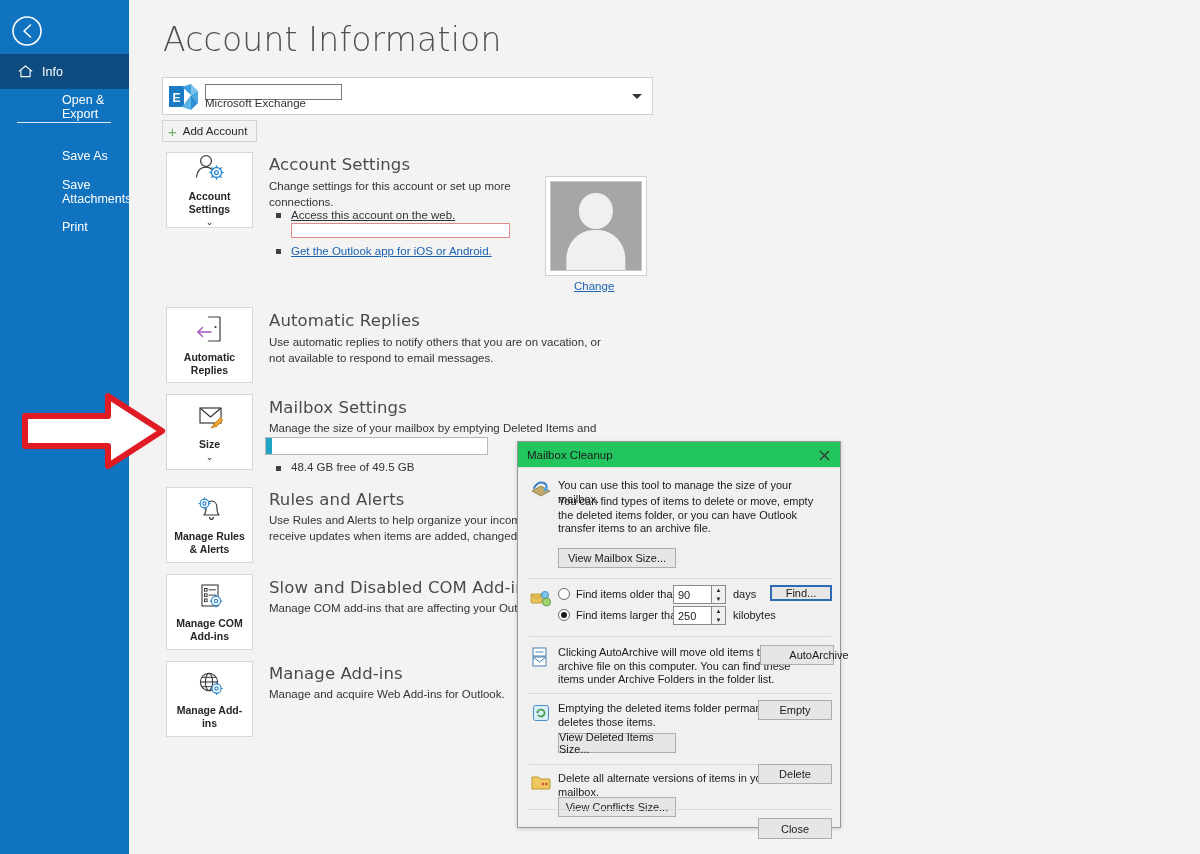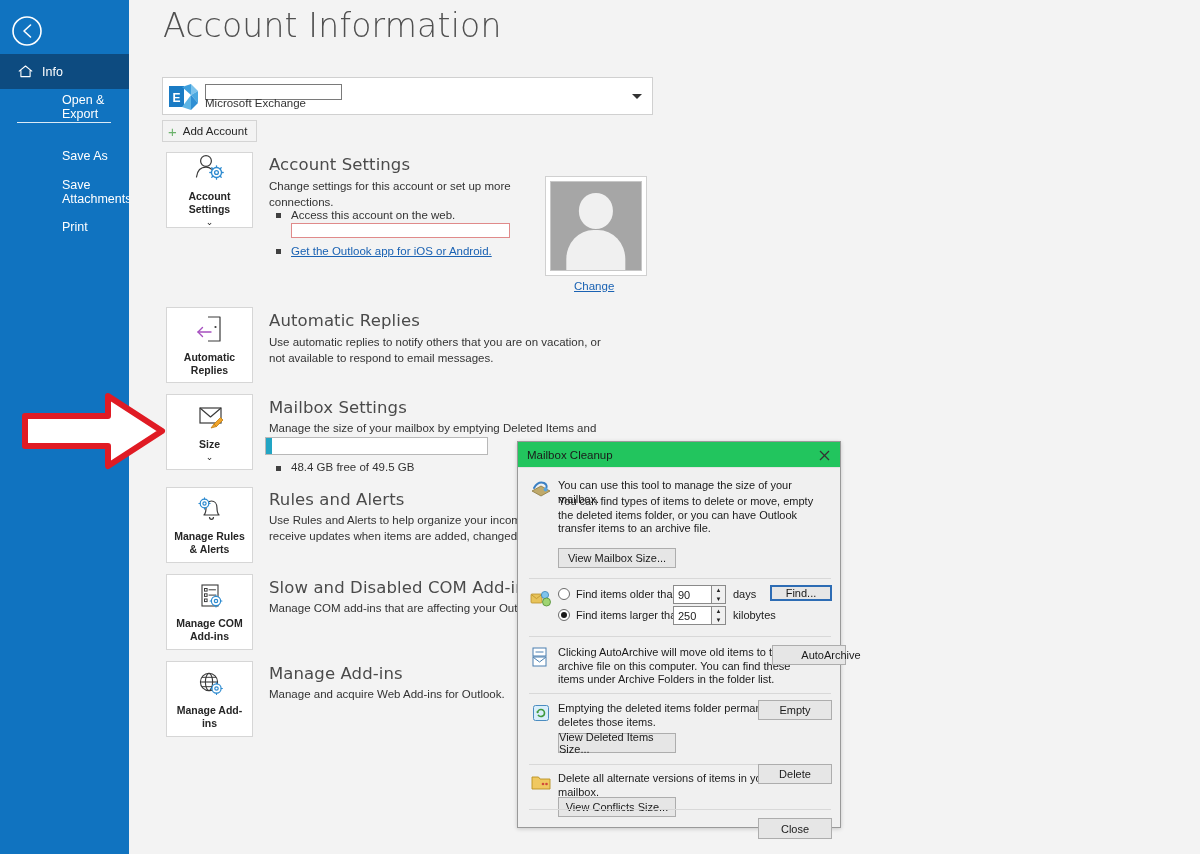--- a/index.html
+++ b/index.html
@@ -35,21 +35,21 @@
     position: absolute; left: 17px; width: 94px; height: 1px;
     background: #ffffff; opacity: .85;
   }
 
   
   .red-arrow { position: absolute; left: 20px; top: 388px; width: 148px; height: 86px; pointer-events: none; }
 
   
   .main { position: absolute; left: 129px; top: 0; width: 1071px; height: 854px; background: #f3f3f3; }
   .page-title {
-    position: absolute; left: 34px; top: 6px;
+    position: absolute; left: 34px; top: 20px;
     font-size: 33px; color: #505050; font-weight: 300; letter-spacing: .2px;
     font-family: "DejaVu Sans", sans-serif;
   }
 
   
   .acct-select {
     position: absolute; left: 33px; top: 77px; width: 491px; height: 38px;
     background: #ffffff; border: 1px solid #d0d0d0;
   }
   .acct-logo { position: absolute; left: 6px; top: 6px; width: 29px; height: 26px; }
@@ -254,21 +254,21 @@
           </g>
         </svg>
       </span>
       <span class="tile-label">Account Settings</span>
       <span class="tile-chev">⌄</span>
     </div>
 
     <div class="sec-title" style="left:140px; top:155px;">Account Settings</div>
     <div class="sec-desc" style="left:140px; top:178px; width:250px;">Change settings for this account or set up more connections.</div>
     <div class="bullet-sq" style="left:147px; top:213px;"></div>
-    <div class="bullet-row" style="left:162px; top:209px;">Access this account on the web.</div>
+    <div class="bullet-row" style="left:162px; top:209px;text-decoration:underline;">Access this account on the web.</div>
     <div class="redact-box" style="left:162px; top:223px; width:219px; height:15px; border-color:#e08a8a;"></div>
     <div class="bullet-sq" style="left:147px; top:249px;"></div>
     <div class="bullet-row link" style="left:162px; top:245px;">Get the Outlook app for iOS or Android.</div>
 
     <div class="photo-frame">
       <div class="photo-inner">
         <div class="photo-head"></div>
         <div class="photo-body"></div>
       </div>
     </div>
@@ -462,21 +462,21 @@
 
       <span class="dlg-ico" style="left:12px; top:178px;">
         <svg width="22" height="22" viewBox="0 0 22 22">
           <rect x="3" y="2" width="13" height="8" fill="#ffffff" stroke="#4a7fb0" stroke-width="1"></rect>
           <line x1="5.5" y1="6" x2="13.5" y2="6" stroke="#4a7fb0" stroke-width="1"></line>
           <rect x="3" y="11" width="13" height="9" fill="#ffffff" stroke="#4a7fb0" stroke-width="1"></rect>
           <path d="M3.4 11.4 L9.5 16 L15.6 11.4" fill="none" stroke="#4a7fb0" stroke-width="1"></path>
         </svg>
       </span>
       <span class="dlg-text" style="left:40px; top:178px; width:250px;">Clicking AutoArchive will move old items to the archive file on this computer. You can find these items under Archive Folders in the folder list.</span>
-      <span class="btn" style="left:254px; top:177px; width:74px; height:20px;padding-left:44px;">AutoArchive</span>
+      <span class="btn" style="left:242px; top:177px; width:74px; height:20px;padding-left:44px;">AutoArchive</span>
 
       <div class="dlg-rule" style="top:225px;"></div>
 
       <span class="dlg-ico" style="left:12px; top:234px;">
         <svg width="22" height="22" viewBox="0 0 22 22">
           <rect x="3.5" y="3.5" width="15" height="15" rx="2" fill="#d9eefb" stroke="#4a8cc0" stroke-width="1"></rect>
           <path d="M7.5 11 A3.5 3.5 0 0 1 14.5 11" fill="none" stroke="#3e9a3e" stroke-width="1.6"></path>
           <path d="M14.5 11 A3.5 3.5 0 0 1 8 12.8" fill="none" stroke="#3e9a3e" stroke-width="1.6"></path>
           <path d="M6.2 9.4 L7.5 11.6 L9 9.8 Z" fill="#3e9a3e"></path>
         </svg>

